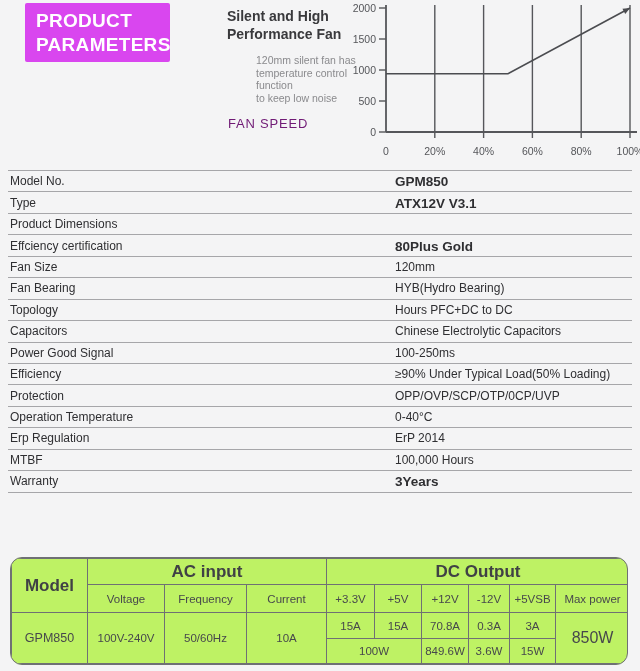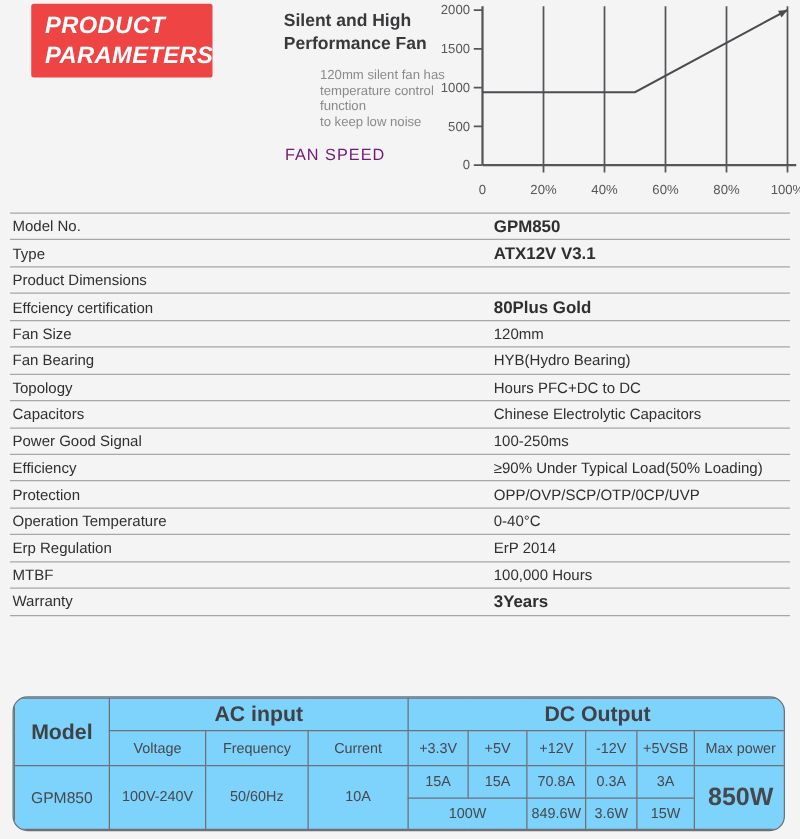--- a/index.html
+++ b/index.html
@@ -28,38 +28,38 @@
     font-size:12px;color:#2f2f32;white-space:nowrap;
   }
   .spec-row .v{
     position:absolute;left:387px;top:50%;transform:translateY(-50%);
     font-size:12px;color:#2f2f32;white-space:nowrap;
   }
   .spec-row .v.bold{font-weight:bold;font-size:13.5px;}
   
   .power-wrap{
     position:absolute;left:10px;top:557px;width:618px;height:108px;box-sizing:border-box;
-    border:1.5px solid #6f7074;border-radius:12px;background:#7dd3fc;overflow:hidden;
+    border:1.5px solid #6f7074;border-radius:12px;background:#bef264;overflow:hidden;
   }
   .power-wrap table{width:100%;height:100%;border-collapse:collapse;table-layout:fixed;}
   .power-wrap td{
     border:1px solid #6f7074;text-align:center;vertical-align:middle;
     font-size:11.5px;color:#47484c;padding:0;overflow:hidden;white-space:nowrap;
   }
   .power-wrap td.h1{font-size:17px;font-weight:bold;color:#404145;}
   .power-wrap td.model-name{font-size:12.5px;}
-  .power-wrap td.maxp{font-size:20px;font-weight:bold;}
+  .power-wrap td.maxp{font-size:16px;}
   tr.r1{height:26px;} tr.r2{height:28px;} tr.r3{height:26px;}
 </style>
 </head>
 <body>
 
 <div>
 
-  <div class="badge" style="background: #ef4444; color: rgb(255, 255, 255); font-style: italic;">
+  <div class="badge" style="background: #d946ef; color: rgb(255, 255, 255);">
     <div>PRODUCT</div>
     <div>PARAMETERS</div>
   </div>
 
   <div class="fan-text">
     <div class="fan-title">
       <div>Silent and High</div>
       <div>Performance Fan</div>
     </div>
     <div class="fan-desc">

